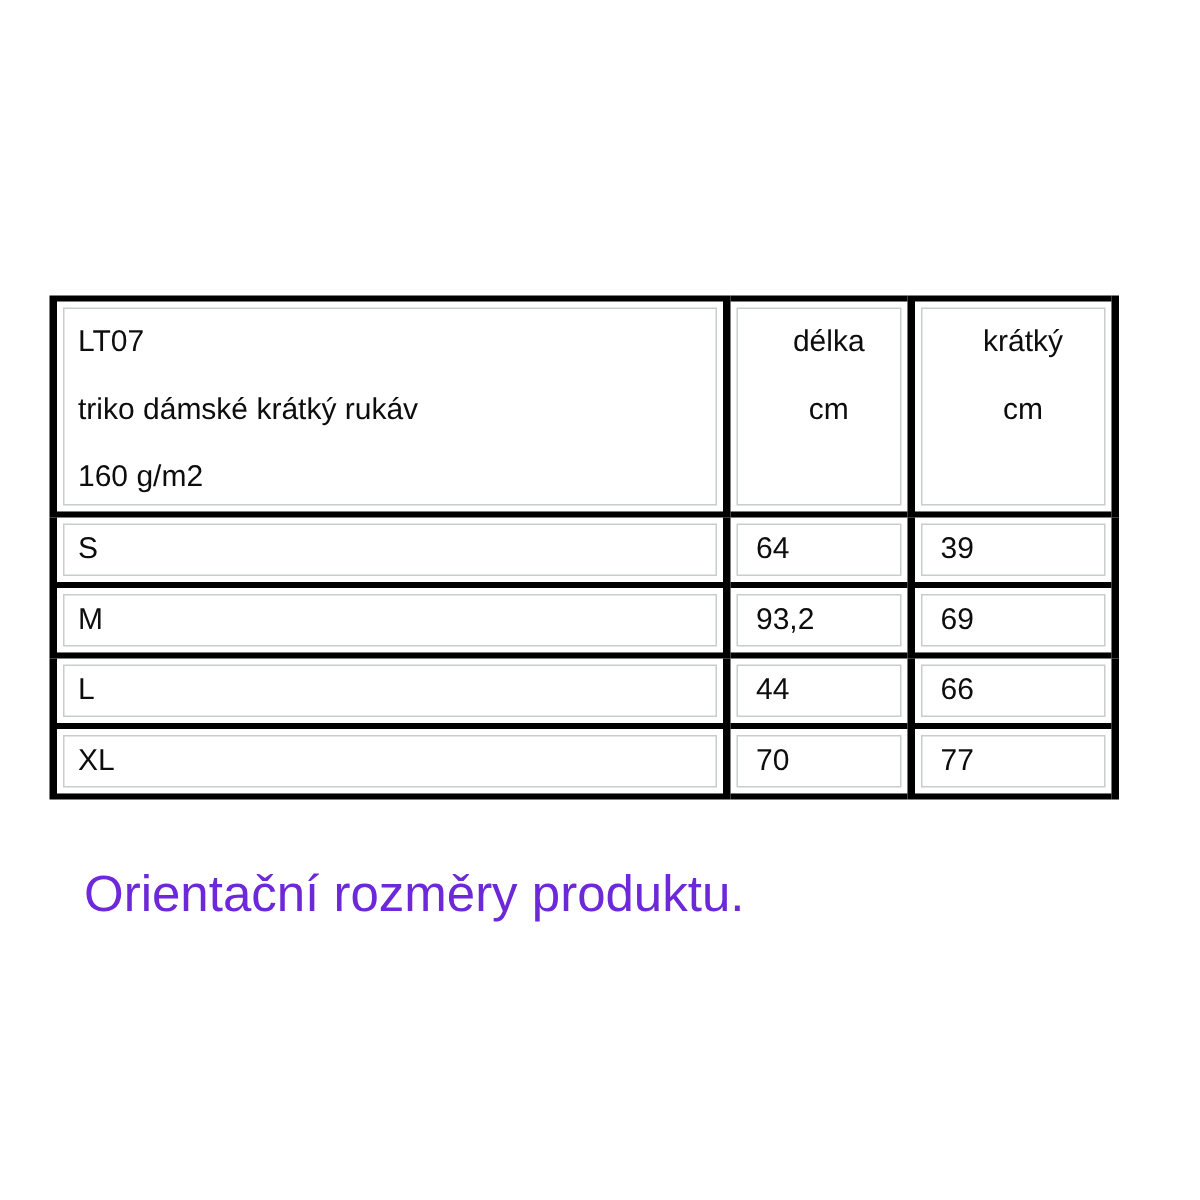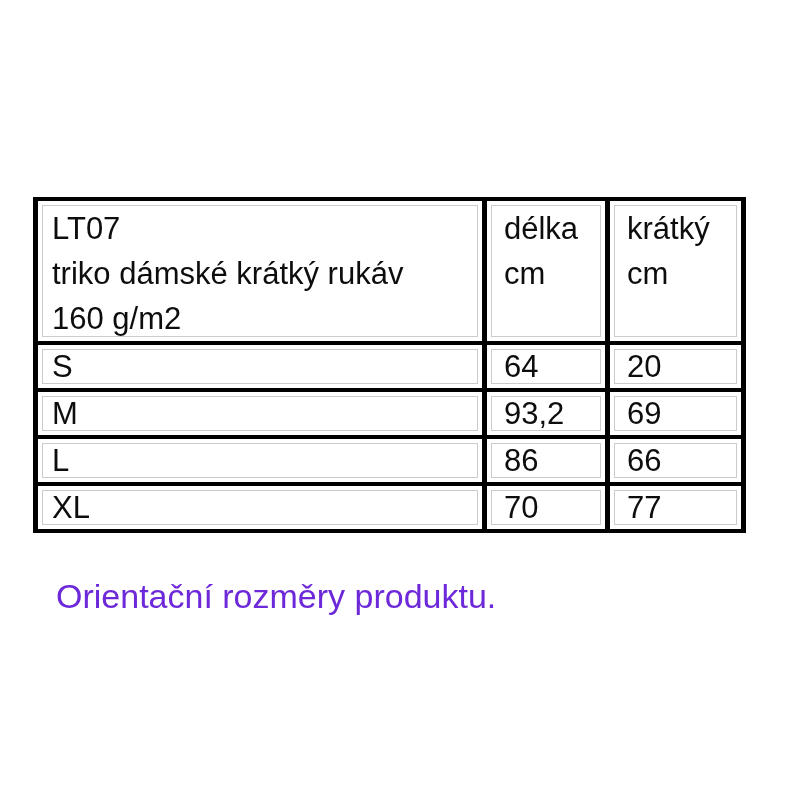--- a/index.html
+++ b/index.html
@@ -13,21 +13,21 @@
     color: #0d0d0d;
     overflow: hidden;
   }
   table.size-table {
     position: absolute;
     left: 33px;
     top: 197px;
     width: 708px;
     border-collapse: collapse;
     table-layout: fixed;
-    font-size: 31px;
+    font-size: 20px;
   }
   col.c1 { width: 449px; }
   col.c2 { width: 123px; }
   col.c3 { width: 136px; }
   td.cell {
     border: 4px solid #000000;
     border-left-width: 5px;
     border-right-width: 5px;
     background: #ffffff;
     
@@ -37,21 +37,21 @@
   tr.data-row { height: 47px; }
   td.product-cell {
     vertical-align: top;
     padding: 5px 6px 0 14px;
   }
   td.product-cell div { line-height: 45px; white-space: nowrap; }
   td.head-cell {
     vertical-align: top;
     padding: 5px 4px 0 17px;
   }
-  td.head-cell div { line-height: 45px; }
+  td.head-cell div { line-height: 45px; text-align: center; }
   td.size-cell {
     vertical-align: middle;
     padding-left: 14px;
   }
   td.val-cell {
     vertical-align: middle;
     padding-left: 17px;
   }
   .caption {
     position: absolute;
@@ -87,32 +87,32 @@
         </td>
         <td class="cell head-cell">
           <div>krátký</div>
           <div>cm</div>
         </td>
       </tr>
 
       <tr class="data-row">
         <td class="cell size-cell">S</td>
         <td class="cell val-cell">64</td>
-        <td class="cell val-cell">20</td>
+        <td class="cell val-cell">39</td>
       </tr>
 
       <tr class="data-row">
         <td class="cell size-cell">M</td>
         <td class="cell val-cell">93,2</td>
         <td class="cell val-cell">69</td>
       </tr>
 
       <tr class="data-row">
         <td class="cell size-cell">L</td>
-        <td class="cell val-cell">86</td>
+        <td class="cell val-cell">44</td>
         <td class="cell val-cell">66</td>
       </tr>
 
       <tr class="data-row">
         <td class="cell size-cell">XL</td>
         <td class="cell val-cell">70</td>
         <td class="cell val-cell">77</td>
       </tr>
 
     </tbody>

